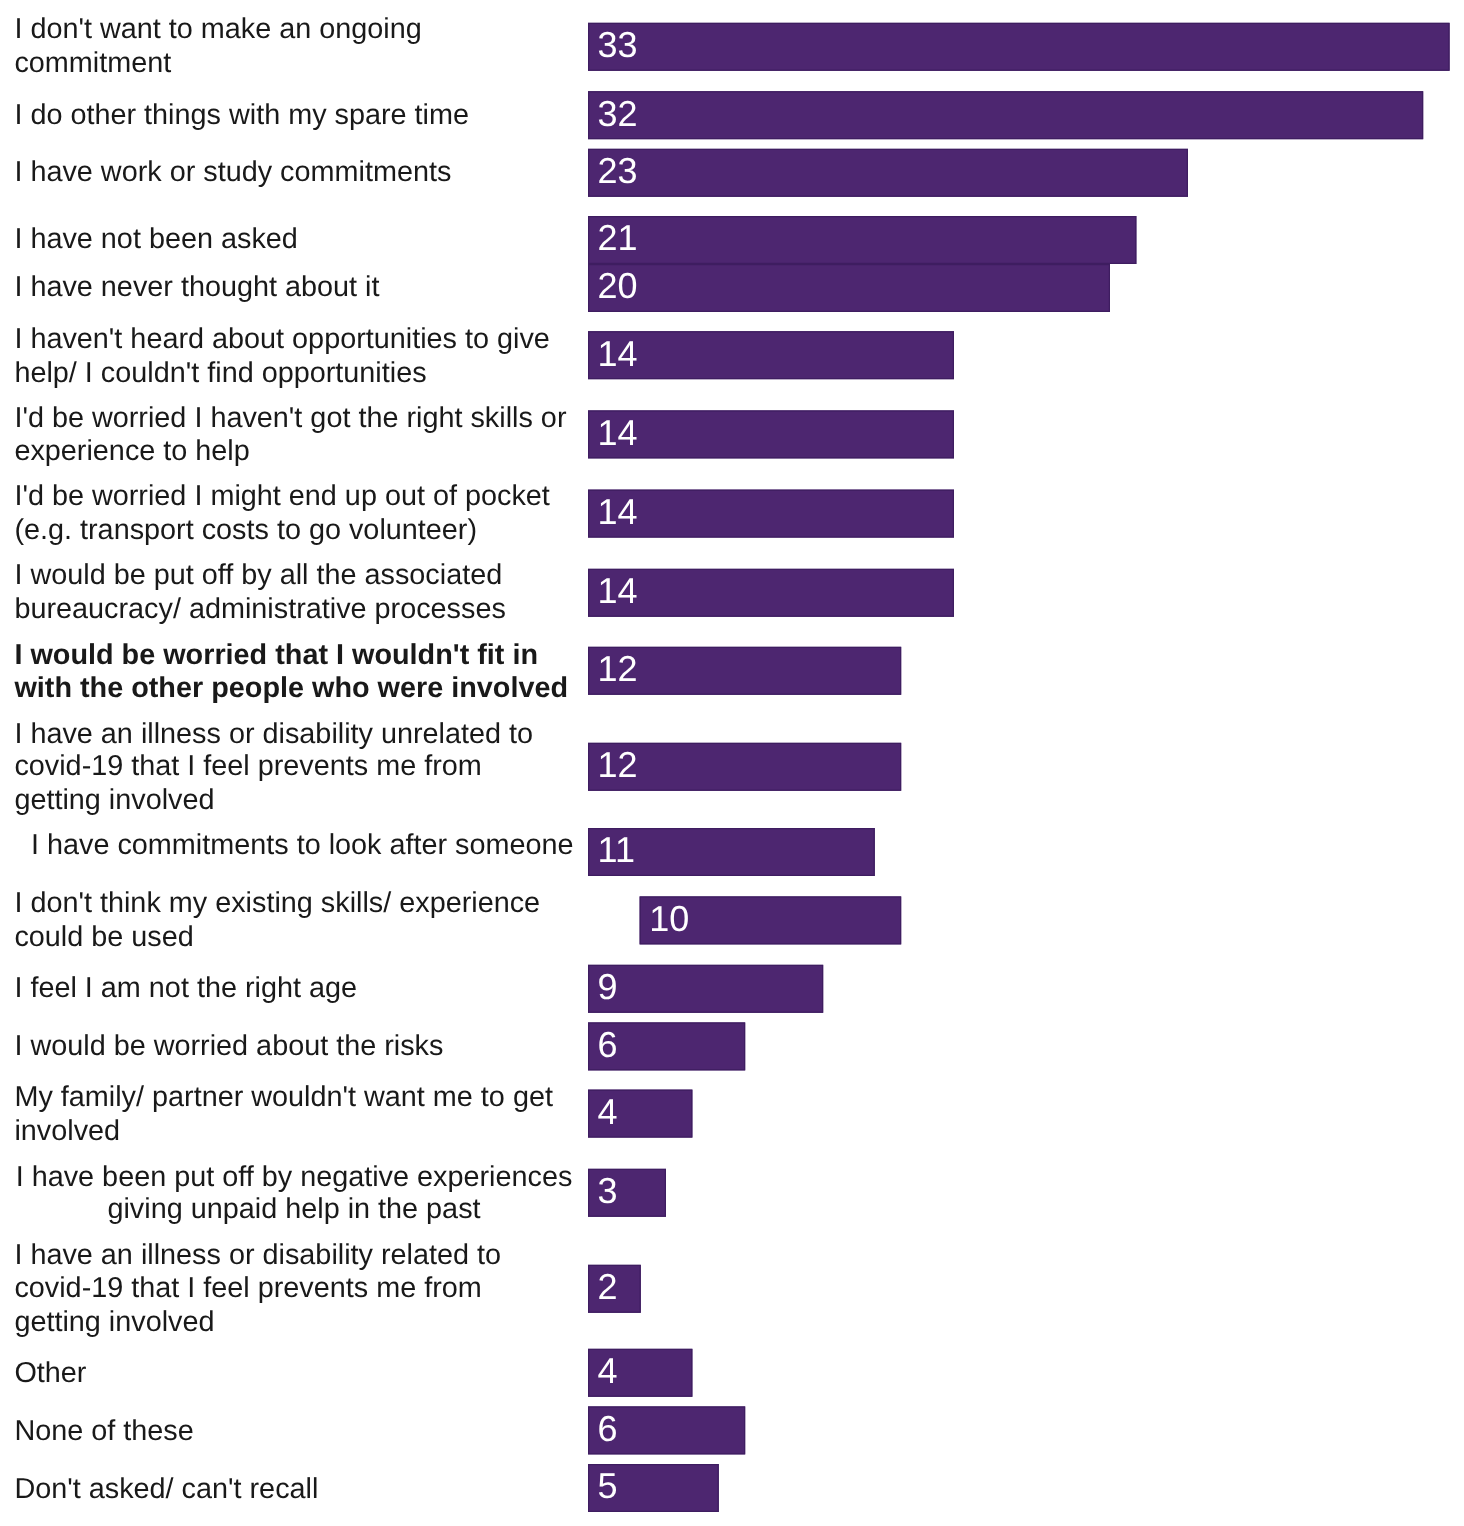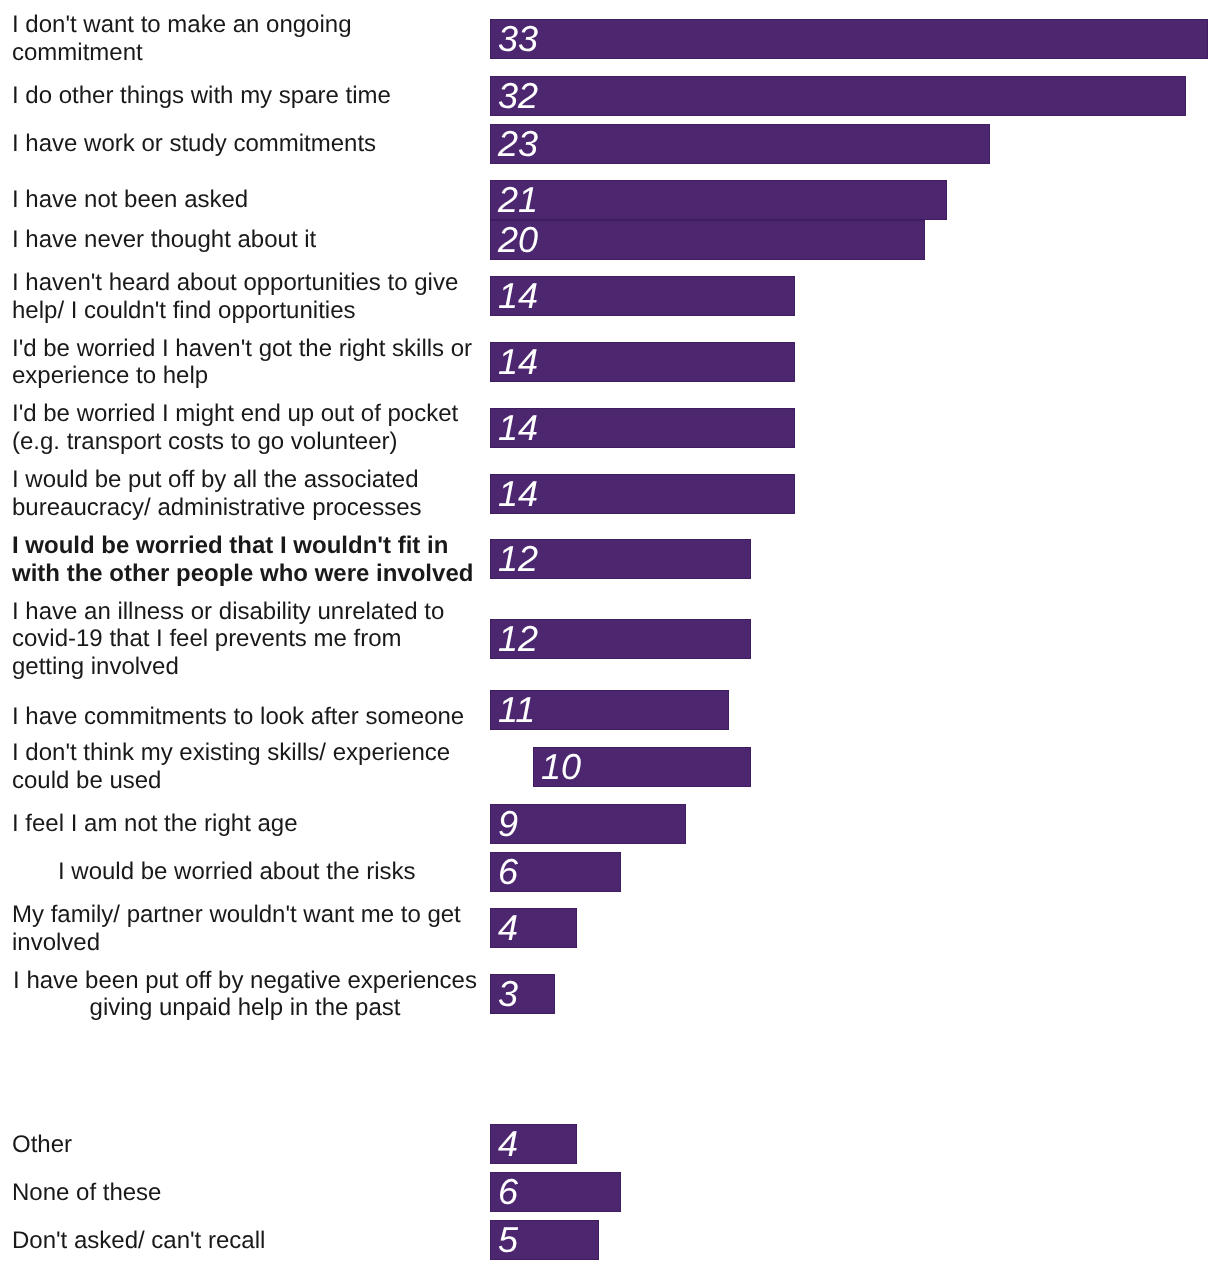--- a/index.html
+++ b/index.html
@@ -8,21 +8,21 @@
        font-family:"Liberation Sans",sans-serif;
        -webkit-font-smoothing:antialiased;text-rendering:geometricPrecision;}
   #chart{position:relative;will-change:transform;width:1220px;height:1004px;background:#ffffff;}
   .row{position:absolute;left:0;width:1220px;}
   .label{position:absolute;left:12px;width:466px;
          font-size:24px;line-height:27.8px;color:#191919;
          white-space:normal;}
   .bar{position:absolute;height:40px;left:490px;box-sizing:border-box;
        background:#4d2670;border:1px solid #3e1d60;}
   .barlabel{position:absolute;left:7px;top:50%;transform:translateY(-50%) translateY(-0.3px);
-            font-size:36px;line-height:26px;color:#ffffff;white-space:nowrap;font-style:italic;}
+            font-size:30px;line-height:26px;color:#ffffff;white-space:nowrap;}
 </style>
 </head>
 <body>
 
 <div id="chart">
     <div class="row" style="top: 5.85px; height: 65.75px;">
     <div class="label" style="top: 5.275px;">I don't want to make an ongoing commitment</div>
     <div class="bar" style="width: 718px; top: 13.15px;">
       <div class="barlabel">33</div>
     </div>
@@ -81,53 +81,59 @@
       <div class="barlabel">12</div>
     </div>
   </div>
     <div class="row" style="top: 592.35px; height: 93.4px;">
     <div class="label" style="top: 5.2px;">I have an illness or disability unrelated to covid-19 that I feel prevents me from getting involved</div>
     <div class="bar" style="width: 261.091px; top: 26.65px;">
       <div class="barlabel">12</div>
     </div>
   </div>
     <div class="row" style="top: 685.75px; height: 48px;">
-    <div class="label" style="top: 17px;">I have commitments to look after someone</div>
+    <div class="label" style="top: 5px; text-align: right;">I have commitments to look after someone</div>
     <div class="bar" style="width: 239.333px; top: 4.25px;">
       <div class="barlabel">11</div>
     </div>
   </div>
     <div class="row" style="top: 733.75px; height: 65.75px;">
     <div class="label" style="top: 5.275px;">I don't think my existing skills/ experience could be used</div>
     <div class="bar" style="width: 217.576px; top: 13.25px; margin-left: 43px;">
       <div class="barlabel">10</div>
     </div>
   </div>
     <div class="row" style="top: 799.5px; height: 48px;">
     <div class="label" style="top: 10.3px;">I feel I am not the right age</div>
     <div class="bar" style="width: 195.818px; top: 4.5px;">
       <div class="barlabel">9</div>
     </div>
   </div>
     <div class="row" style="top: 847.5px; height: 48px;">
-    <div class="label" style="top: 10.3px; margin-left: 46px;">I would be worried about the risks</div>
+    <div class="label" style="top: 10.3px;">I would be worried about the risks</div>
     <div class="bar" style="width: 130.545px; top: 4.5px;">
       <div class="barlabel">6</div>
     </div>
   </div>
     <div class="row" style="top: 895.5px; height: 65.75px;">
     <div class="label" style="top: 5.275px;">My family/ partner wouldn't want me to get involved</div>
     <div class="bar" style="width: 87.0303px; top: 12.5px;">
       <div class="barlabel">4</div>
     </div>
   </div>
     <div class="row" style="top: 961.25px; height: 65.75px; text-align: center;">
     <div class="label" style="top: 5.275px;">I have been put off by negative experiences giving unpaid help in the past</div>
     <div class="bar" style="width: 65.2727px; top: 12.75px;">
       <div class="barlabel">3</div>
+    </div>
+  </div>
+    <div class="row" style="top: 1027px; height: 93.4px;">
+    <div class="label" style="top: 5.2px;">I have an illness or disability related to covid-19 that I feel prevents me from getting involved</div>
+    <div class="bar" style="width: 43.5152px; top: 27px;">
+      <div class="barlabel">2</div>
     </div>
   </div>
     <div class="row" style="top: 1120.4px; height: 48px;">
     <div class="label" style="top: 10.3px;">Other</div>
     <div class="bar" style="width: 87.0303px; top: 3.6px;">
       <div class="barlabel">4</div>
     </div>
   </div>
     <div class="row" style="top: 1168.4px; height: 48px;">
     <div class="label" style="top: 10.3px;">None of these</div>

